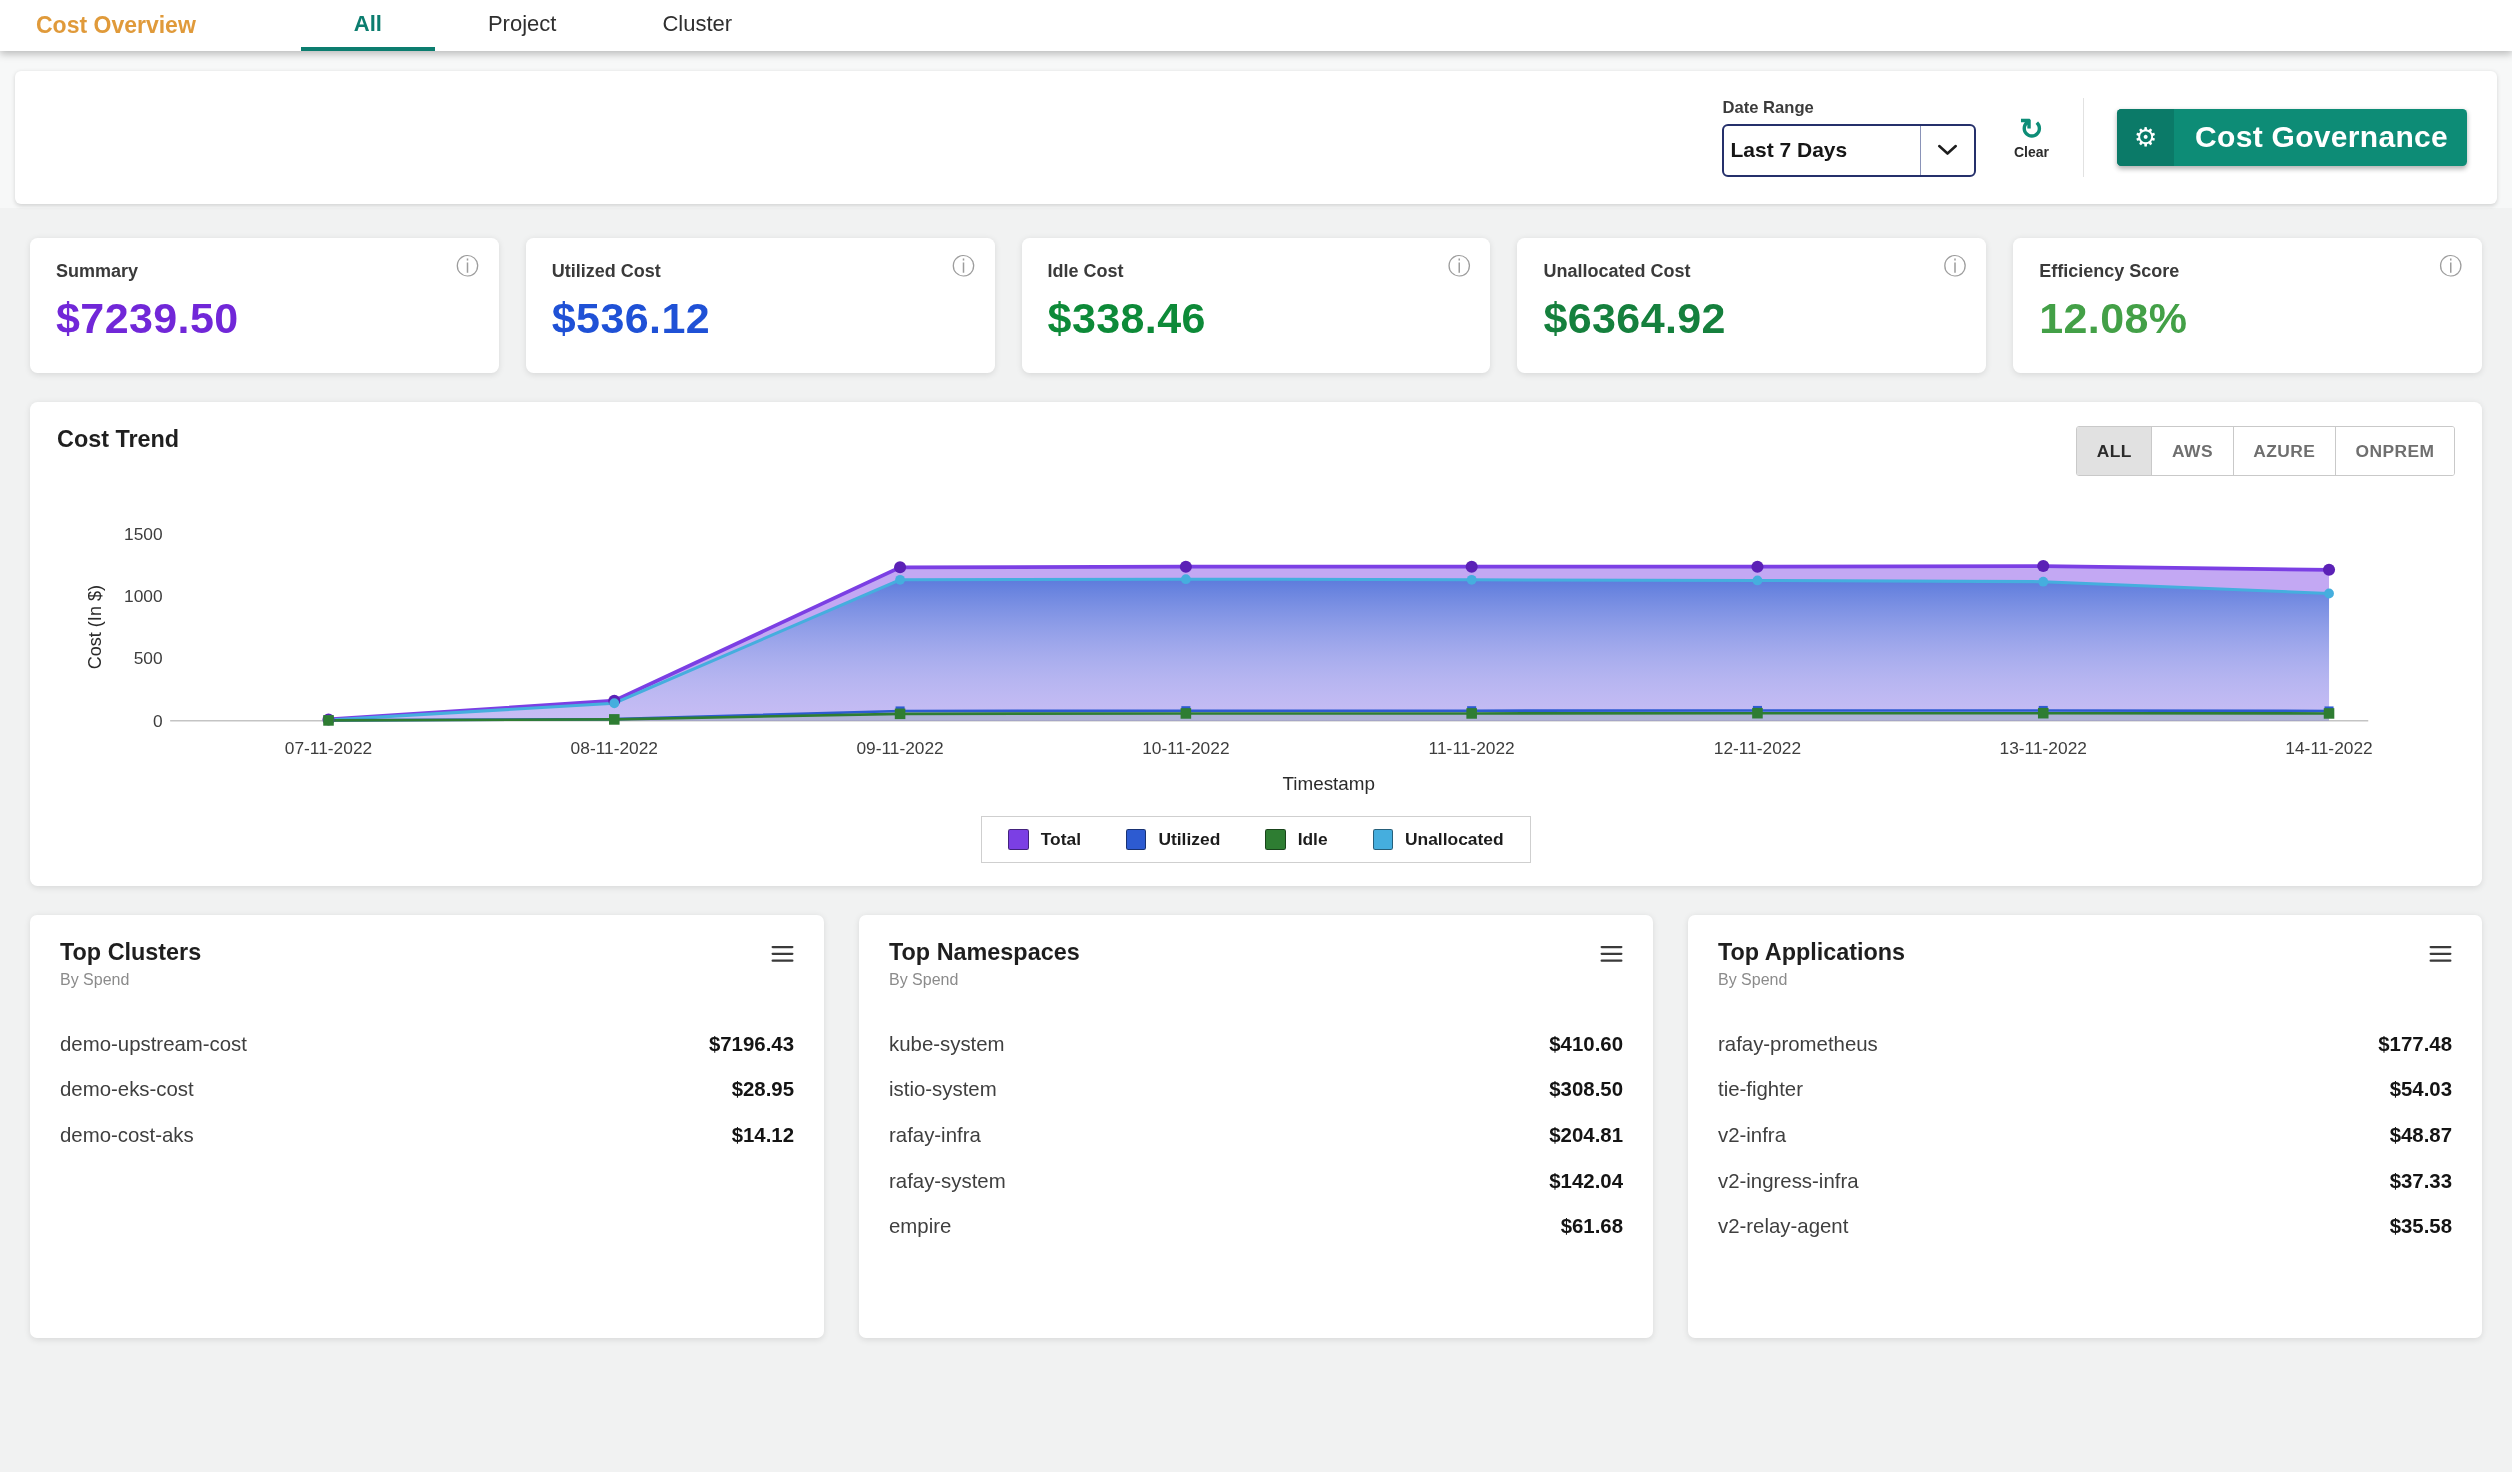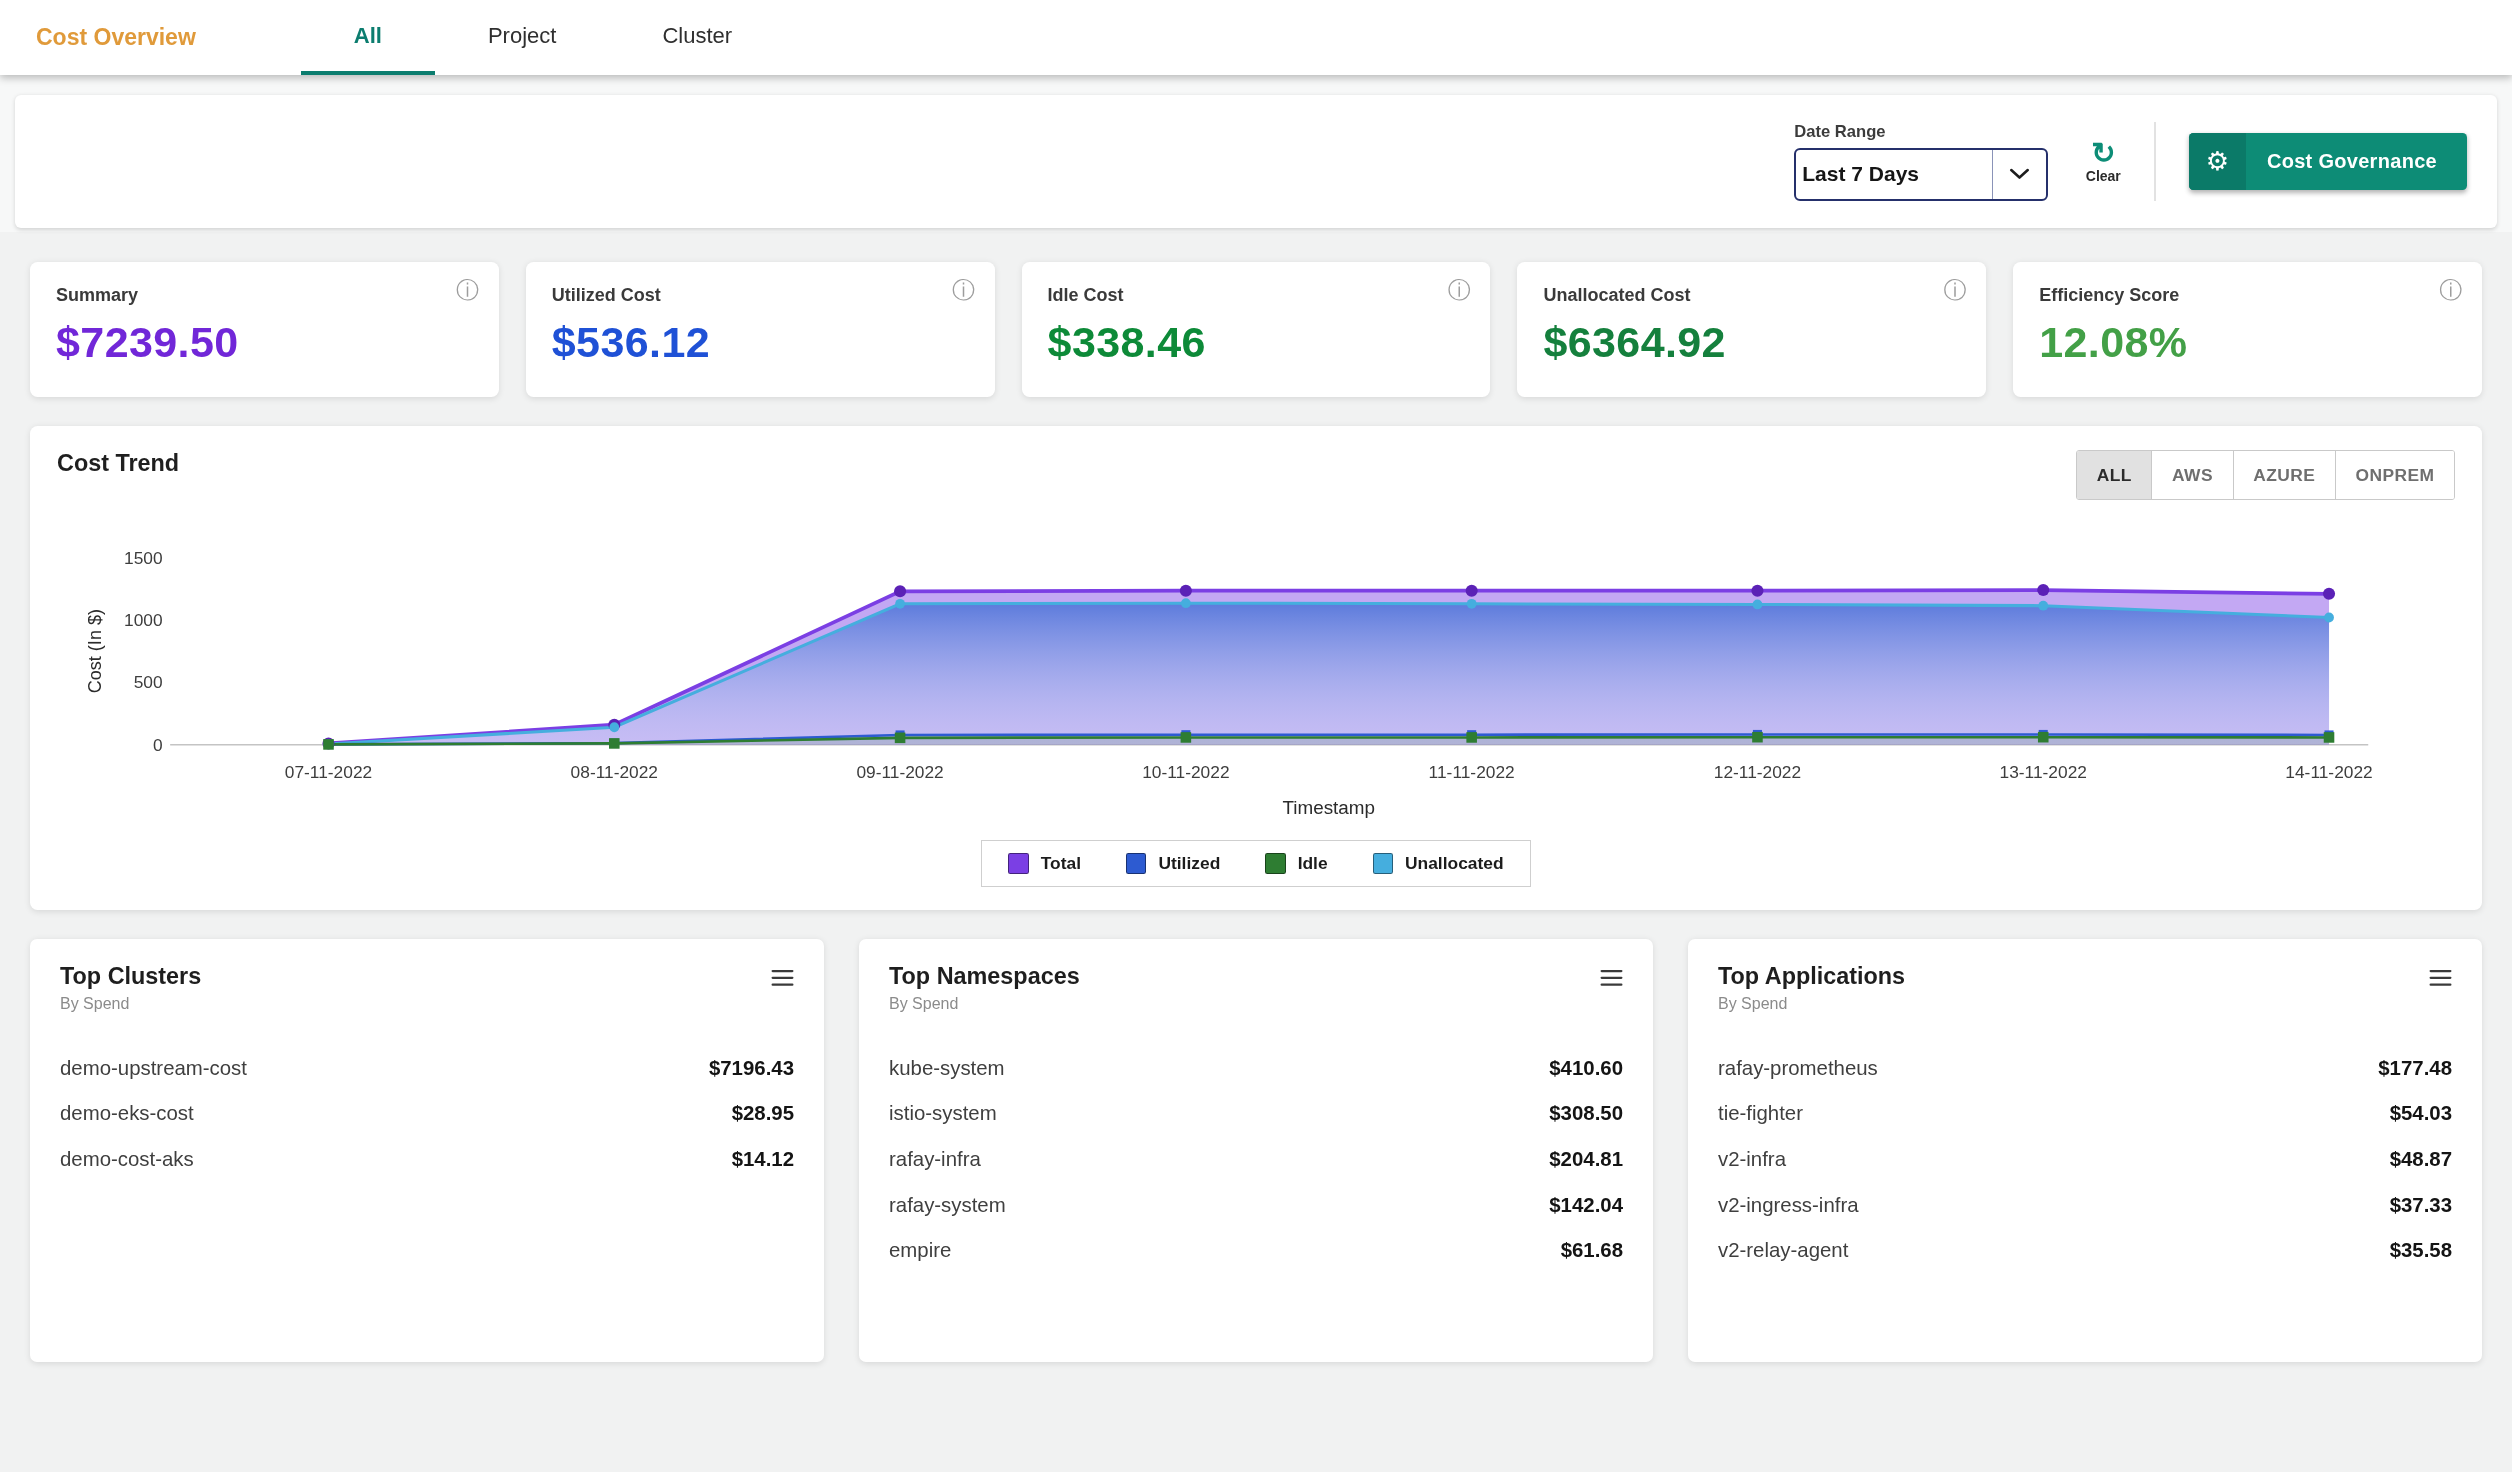--- a/index.html
+++ b/index.html
@@ -5,21 +5,21 @@
   * { box-sizing: border-box; margin: 0; padding: 0; }
   html, body { width: 2512px; height: 1472px; overflow: hidden; }
   body {
     font-family: "Liberation Sans", sans-serif;
     background: #f1f2f2;
     color: #212121;
   }
 
   
   .topnav {
-    height: 75px;
+    height: 51px;
     background: #ffffff;
     display: flex;
     align-items: stretch;
     position: relative;
     z-index: 5;
     box-shadow: 0 3px 7.6px rgba(0,0,0,0.25);
   }
   .nav-title {
     align-self: center;
     padding: 0 60px 0 36px;
@@ -106,24 +106,24 @@
     width: 57px;
     height: 100%;
     background: #0b7a68;
     display: flex;
     align-items: center;
     justify-content: center;
     font-size: 26px;
     color: #ffffff;
   }
   .gov-label {
-    padding: 0 30px 0 21px;
+    padding: 0 19px 0 21px;
     color: #ffffff;
     font-weight: 700;
-    font-size: 20px;
+    font-size: 30px;
     letter-spacing: 0.3px;
   }
 
   
   .cards-row { display: flex; gap: 27px; padding: 30px 30px 0; }
   .card {
     flex: 1;
     background: #ffffff;
     border-radius: 7.6px;
     box-shadow: 0 1.5px 6px rgba(0,0,0,0.10);

